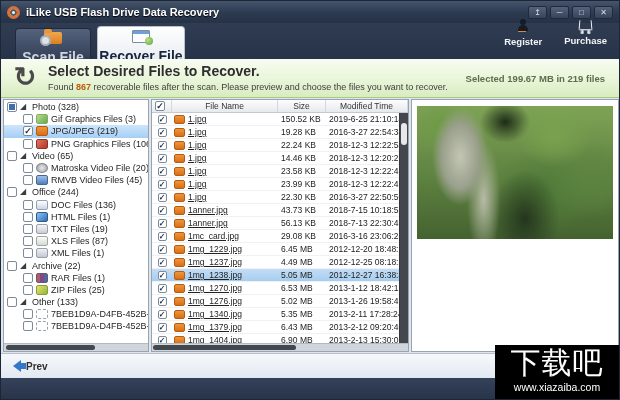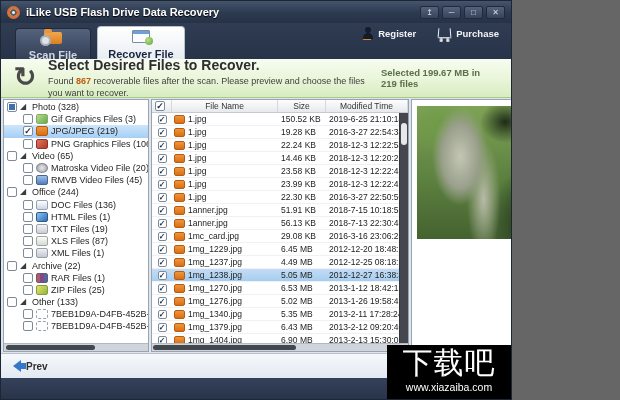--- a/index.html
+++ b/index.html
@@ -1,17 +1,17 @@
 <!DOCTYPE html>
 <html><head>
 <meta charset="utf-8">
 <style>
   html,body{margin:0;padding:0;background:#666;}
   *{box-sizing:border-box;font-family:"Liberation Sans",sans-serif;}
-  .window{position:relative;width:512px;height:400px;background:#0ea5e9;overflow:hidden;border:1px solid #1c2635;}
+  .window{position:relative;width:620px;height:400px;background:#0ea5e9;overflow:hidden;border:1px solid #1c2635;}
 
   
   .titlebar{position:absolute;left:0;top:0;width:100%;height:22px;
     background:linear-gradient(180deg,#46546c 0%,#2c3a50 55%,#263246 100%);
     display:flex;align-items:center;padding:0 6px;color:#fff;}
   .app-icon{width:13px;height:13px;border-radius:50%;background:#f3f3f3;border:3px solid #d8703a;
     box-shadow:inset 0 0 0 2px #5a5a5a;margin-right:6px;flex:none;}
   .app-title{font-size:11px;font-weight:bold;text-shadow:0 1px 1px #000;}
   .win-controls{margin-left:auto;display:flex;gap:3px;}
   .win-btn{width:19px;height:13px;background:linear-gradient(180deg,#55627a,#37435a);
@@ -19,34 +19,34 @@
     text-align:center;cursor:pointer;}
 
   
   .tabbar{position:absolute;left:0;top:22px;width:100%;height:36px;
     background:linear-gradient(180deg,#2f3c52,#273348);}
   .tab{position:absolute;bottom:0;border-radius:4px 4px 0 0;text-align:center;cursor:pointer;}
   .tab-scan{left:14px;width:76px;height:31px;background:linear-gradient(180deg,#54627c,#333f56);
     border:1px solid #1f2a3b;border-bottom:none;color:#cfd6e2;}
   .tab-recover{left:96px;width:88px;height:33px;background:linear-gradient(180deg,#ffffff,#e9edf3);
     border:1px solid #b9c2cf;border-bottom:none;color:#17263e;}
-  .tab .tab-label{font-size:11px;font-weight:bold;display:block;margin-top:1px;}
+  .tab .tab-label{font-size:14px;font-weight:bold;display:block;margin-top:1px;}
   .tab-icon{display:inline-block;position:relative;margin-top:3px;}
   .folder-icon{width:18px;height:12px;background:linear-gradient(180deg,#f2a84e,#dd7f1f);
     border-radius:2px;}
   .folder-icon::before{content:'';position:absolute;left:0;top:-3px;width:8px;height:4px;
     background:#e8963a;border-radius:2px 2px 0 0;}
   .folder-icon::after{content:'';position:absolute;left:-4px;bottom:-2px;width:7px;height:7px;
     border:2px solid #aab0ba;border-radius:50%;background:#dfe3e8;}
   .window-icon{width:18px;height:13px;background:#fdfdfd;border:1px solid #7c8da3;border-radius:1px;}
   .window-icon::before{content:'';position:absolute;left:0;top:0;width:16px;height:3px;background:#6f9fd8;}
   .window-icon::after{content:'';position:absolute;right:-4px;bottom:-3px;width:8px;height:8px;
     border-radius:50%;background:radial-gradient(circle at 35% 35%,#b9e08a,#5da33a);}
   .top-actions{position:absolute;right:12px;top:-1px;height:22px;display:flex;gap:22px;align-items:center;}
-  .top-action{display:flex;align-items:center;gap:5px;color:#f2f4f8;font-size:9.5px;font-weight:bold;cursor:pointer;}
+  .top-action{display:flex;align-items:center;gap:5px;color:#f2f4f8;font-size:9.5px;font-weight:bold;cursor:pointer;flex-direction:column;}
   .person-icon{position:relative;width:10px;height:12px;}
   .person-icon::before{content:'';position:absolute;left:2px;top:0;width:6px;height:6px;border-radius:50%;background:#141c2a;}
   .person-icon::after{content:'';position:absolute;left:0;bottom:0;width:10px;height:6px;border-radius:5px 5px 0 0;background:#141c2a;
     box-shadow:-1px 2px 0 -1px #e2862f;}
   .cart-icon{position:relative;width:13px;height:10px;border:1px solid #f0f2f5;border-top:none;
     border-radius:0 0 2px 2px;transform:perspective(10px) rotateX(8deg);}
   .cart-icon::before{content:'';position:absolute;left:1px;bottom:-4px;width:3px;height:3px;border-radius:50%;background:#f0f2f5;}
   .cart-icon::after{content:'';position:absolute;right:1px;bottom:-4px;width:3px;height:3px;border-radius:50%;background:#f0f2f5;}
 
   
@@ -104,21 +104,21 @@
   .c-check{flex:none;width:20px;display:flex;align-items:center;justify-content:center;}
   .c-name{flex:none;width:106px;}
   .c-size{flex:none;width:48px;}
   .c-time{flex:1;}
   .trow{display:flex;height:13px;align-items:center;border-bottom:1px solid #f0f1f3;cursor:pointer;}
   .trow.selected{background:linear-gradient(180deg,#c3ddf5,#a5cdf0);}
   .trow .cb{width:9px;height:9px;margin:0;font-size:8px;line-height:8px;}
   .file-icon{flex:none;width:11px;height:9px;border-radius:2px;margin:0 3px 0 2px;
     background:linear-gradient(180deg,#f0953c,#d96f15);border:1px solid #b35c12;}
   .td{font-size:8.5px;color:#222;overflow:hidden;white-space:nowrap;}
-  .td.c-name{display:flex;align-items:flex-end;}
+  .td.c-name{display:flex;align-items:flex-end;text-decoration:underline;}
   .td.c-size{padding-left:3px;}
   .td.c-time{padding-left:3px;}
   .vscroll{position:absolute;top:13px;right:0;bottom:8px;width:9px;background:#44474d;border-left:1px solid #33363b;}
   .vscroll .vthumb{position:absolute;left:1px;right:1px;top:10px;height:22px;border-radius:3px;background:#e6e8ea;}
   .table-panel .hscroll .thumb{left:1px;width:56%;}
 
   
   .preview{position:absolute;left:410px;top:1px;width:208px;height:253px;background:#fff;
     border:1px solid #98a4b2;}
   .preview-photo{position:absolute;left:5px;top:6px;width:196px;height:133px;
@@ -391,21 +391,21 @@
     <span class="td c-time">2016-3-27 22:50:50</span>
   </div>
           <div class="trow">
     <span class="c-check">
               <span class="cb on">✓</span>
             </span>
     <span class="td c-name">
               <span class="file-icon"></span>
               <span class="fname">1anner.jpg</span>
             </span>
-    <span class="td c-size">51.91 KB</span>
+    <span class="td c-size">43.73 KB</span>
     <span class="td c-time">2018-7-15 10:18:58</span>
   </div>
           <div class="trow">
     <span class="c-check">
               <span class="cb on">✓</span>
             </span>
     <span class="td c-name">
               <span class="file-icon"></span>
               <span class="fname">1anner.jpg</span>
             </span>

